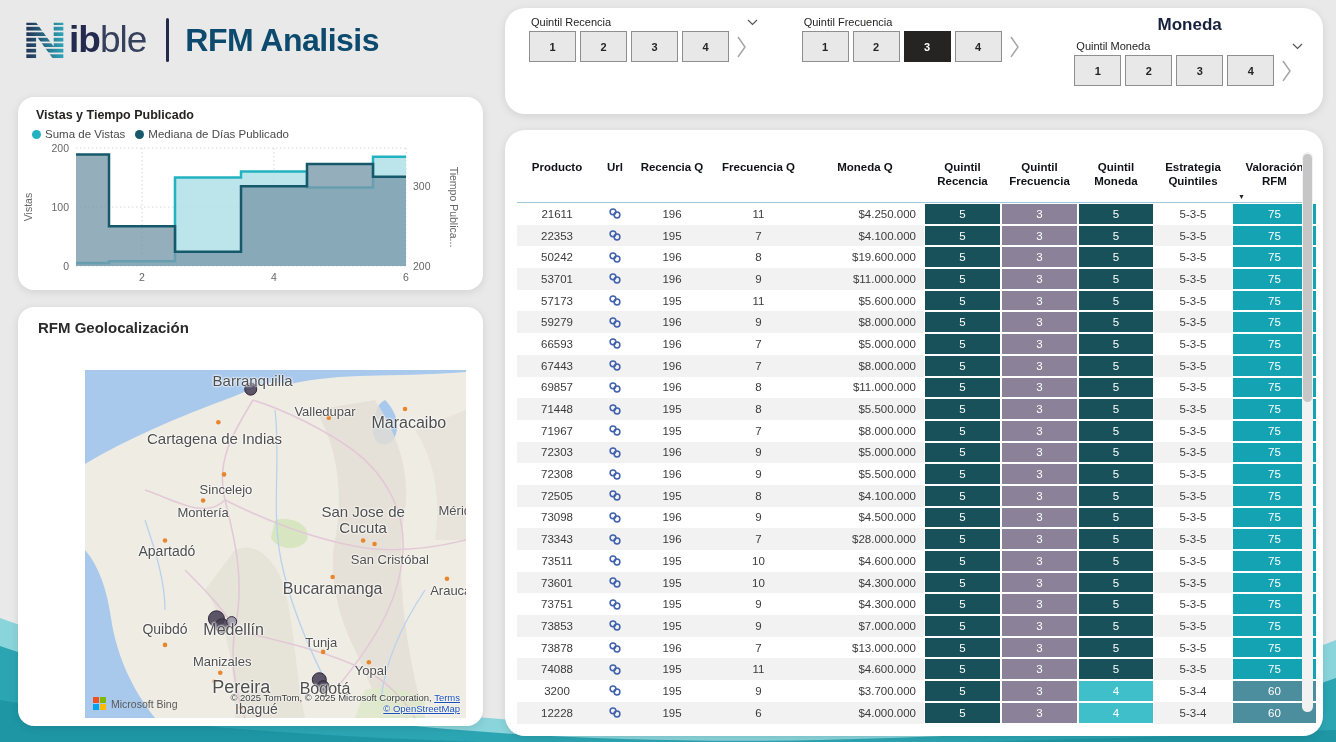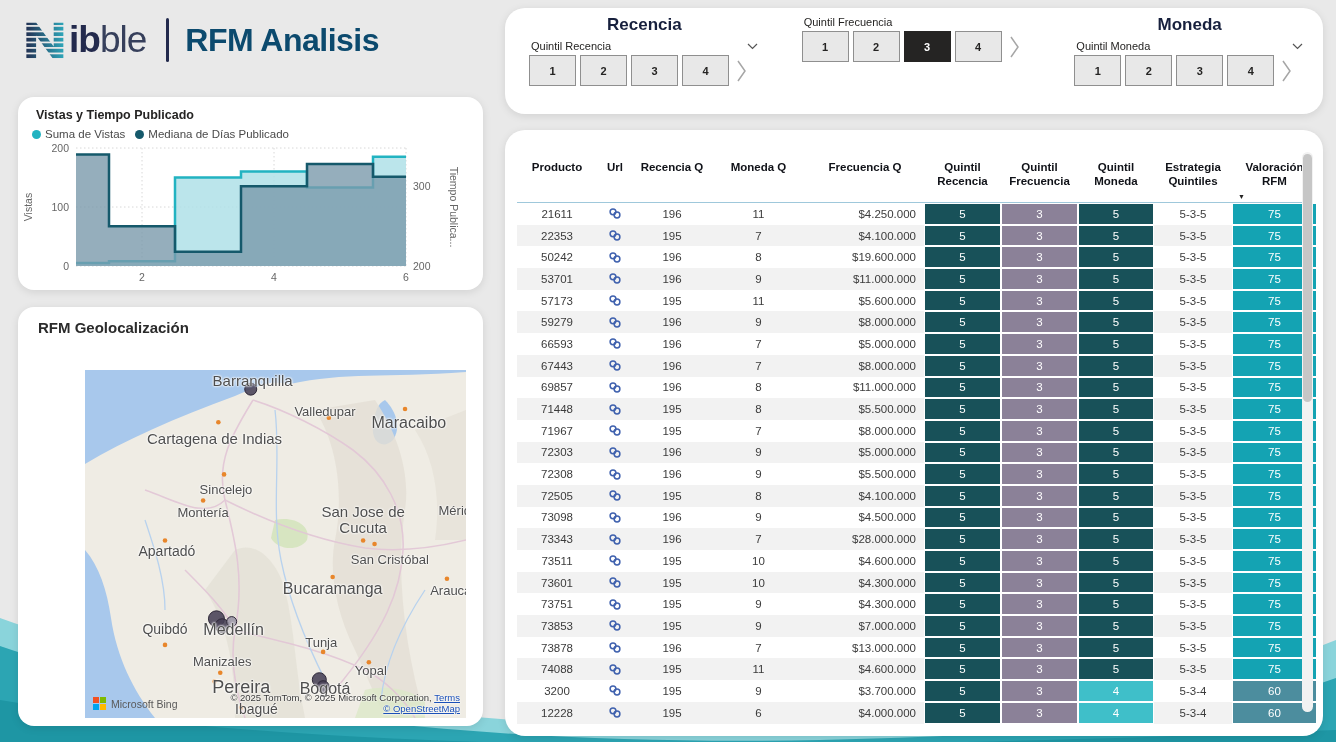--- a/index.html
+++ b/index.html
@@ -102,21 +102,20 @@
   <span class="brand">
       <b>ib</b>
       <span class="light">ble</span>
     </span>
   <span class="divider"></span>
   <span class="page-title">RFM Analisis</span>
 </div>
 
 <div id="filter-card" class="card">
     <div class="slicer">
-      <div class="s-title">Recencia</div>
       <div class="s-label-row">
         <span>Quintil Recencia</span>
         <span><svg width="11" height="7" viewBox="0 0 11 7">
             <path d="M1,1 L5.5,5.5 L10,1" stroke="#555" stroke-width="1.2" fill="none"></path>
           </svg></span>
       </div>
       <div class="btn-row">
         <div class="qbtn">1</div>
         <div class="qbtn">2</div>
         <div class="qbtn">3</div>
@@ -301,22 +300,22 @@
     </div>
   </div>
 </div>
 
 <div id="table-card" class="card">
   <div id="tbl">
     <div class="thead" id="thead" style="grid-template-columns: 80px 36px 78px 95px 118px 77px 77px 76px 78px 85px;">
         <div class="th">Producto</div>
         <div class="th">Url</div>
         <div class="th">Recencia Q</div>
+        <div class="th">Frecuencia Q</div>
         <div class="th">Moneda Q</div>
-        <div class="th">Frecuencia Q</div>
         <div class="th">Quintil Recencia</div>
         <div class="th">Quintil Frecuencia</div>
         <div class="th">Quintil Moneda</div>
         <div class="th">Estrategia Quintiles</div>
         <div class="th">Valoración RFM<span class="sort">▼</span></div>
       </div>
     <div id="tbody">
         <div class="trow" style="grid-template-columns: 80px 36px 78px 95px 118px 77px 77px 76px 78px 85px; background: rgb(255, 255, 255);">
           <div class="td">21611</div>
           <div class="td">

